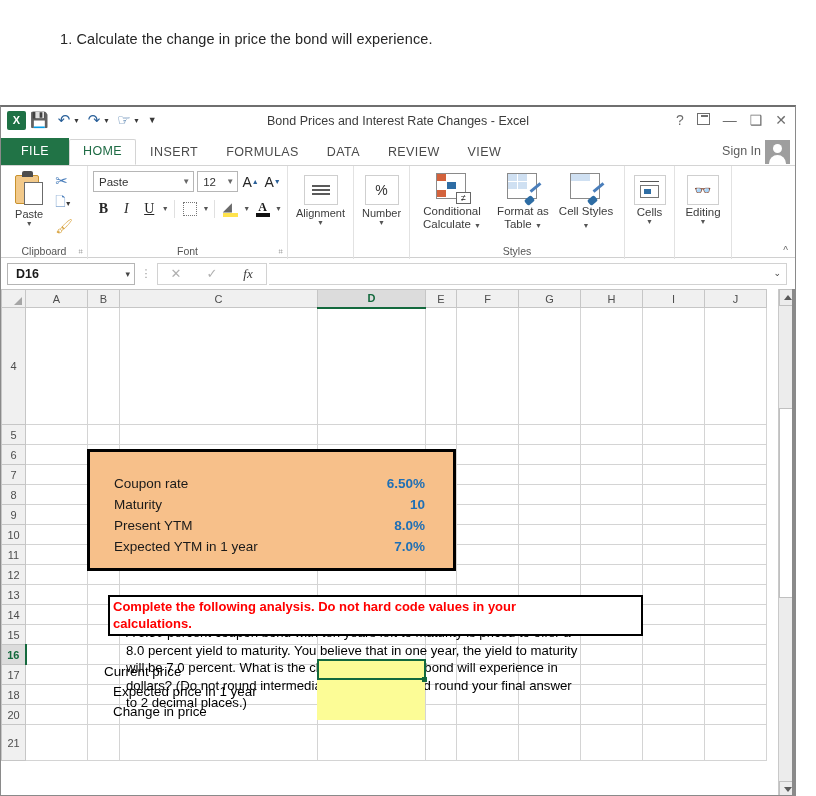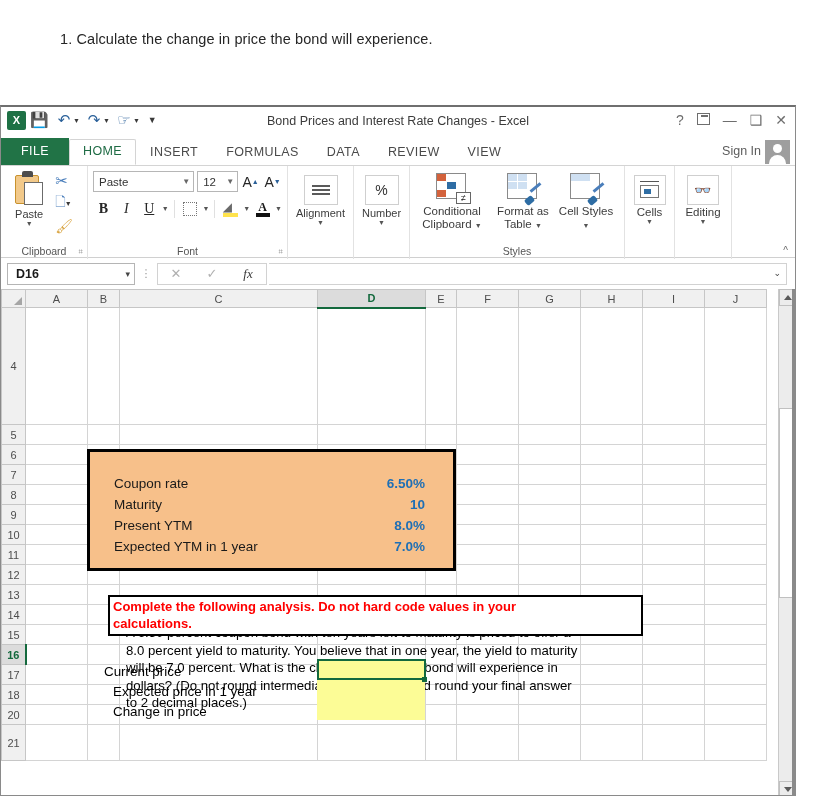--- a/index.html
+++ b/index.html
@@ -365,21 +365,21 @@
       <div class="grp-body" style="padding-top:3px;">
         <div class="stylebtn" style="width:74px;">
           <div class="ic">
             <div class="minigrid">
                 <i class="cf1"></i>
                 <i class="cf2"></i>
                 <i class="cf3"></i>
               </div>
             <div class="neq">≠</div>
           </div>
-          <div class="lbl"><span>Conditional Clipboard</span> <span class="caret" style="display:inline">▼</span></div>
+          <div class="lbl"><span>Conditional Calculate</span> <span class="caret" style="display:inline">▼</span></div>
         </div>
         <div class="stylebtn" style="width:62px;">
           <div class="ic">
             <div class="minigrid gridfill">
                 <i class="c" style="left:0;top:0;width:9px;height:7px;"></i>
                 <i class="c" style="left:10px;top:0;width:9px;height:7px;"></i>
                 <i class="c" style="left:0;top:8px;width:9px;height:7px;"></i>
                 <i class="c" style="left:10px;top:8px;width:9px;height:7px;"></i>
               </div>
             <div class="pbrush">

